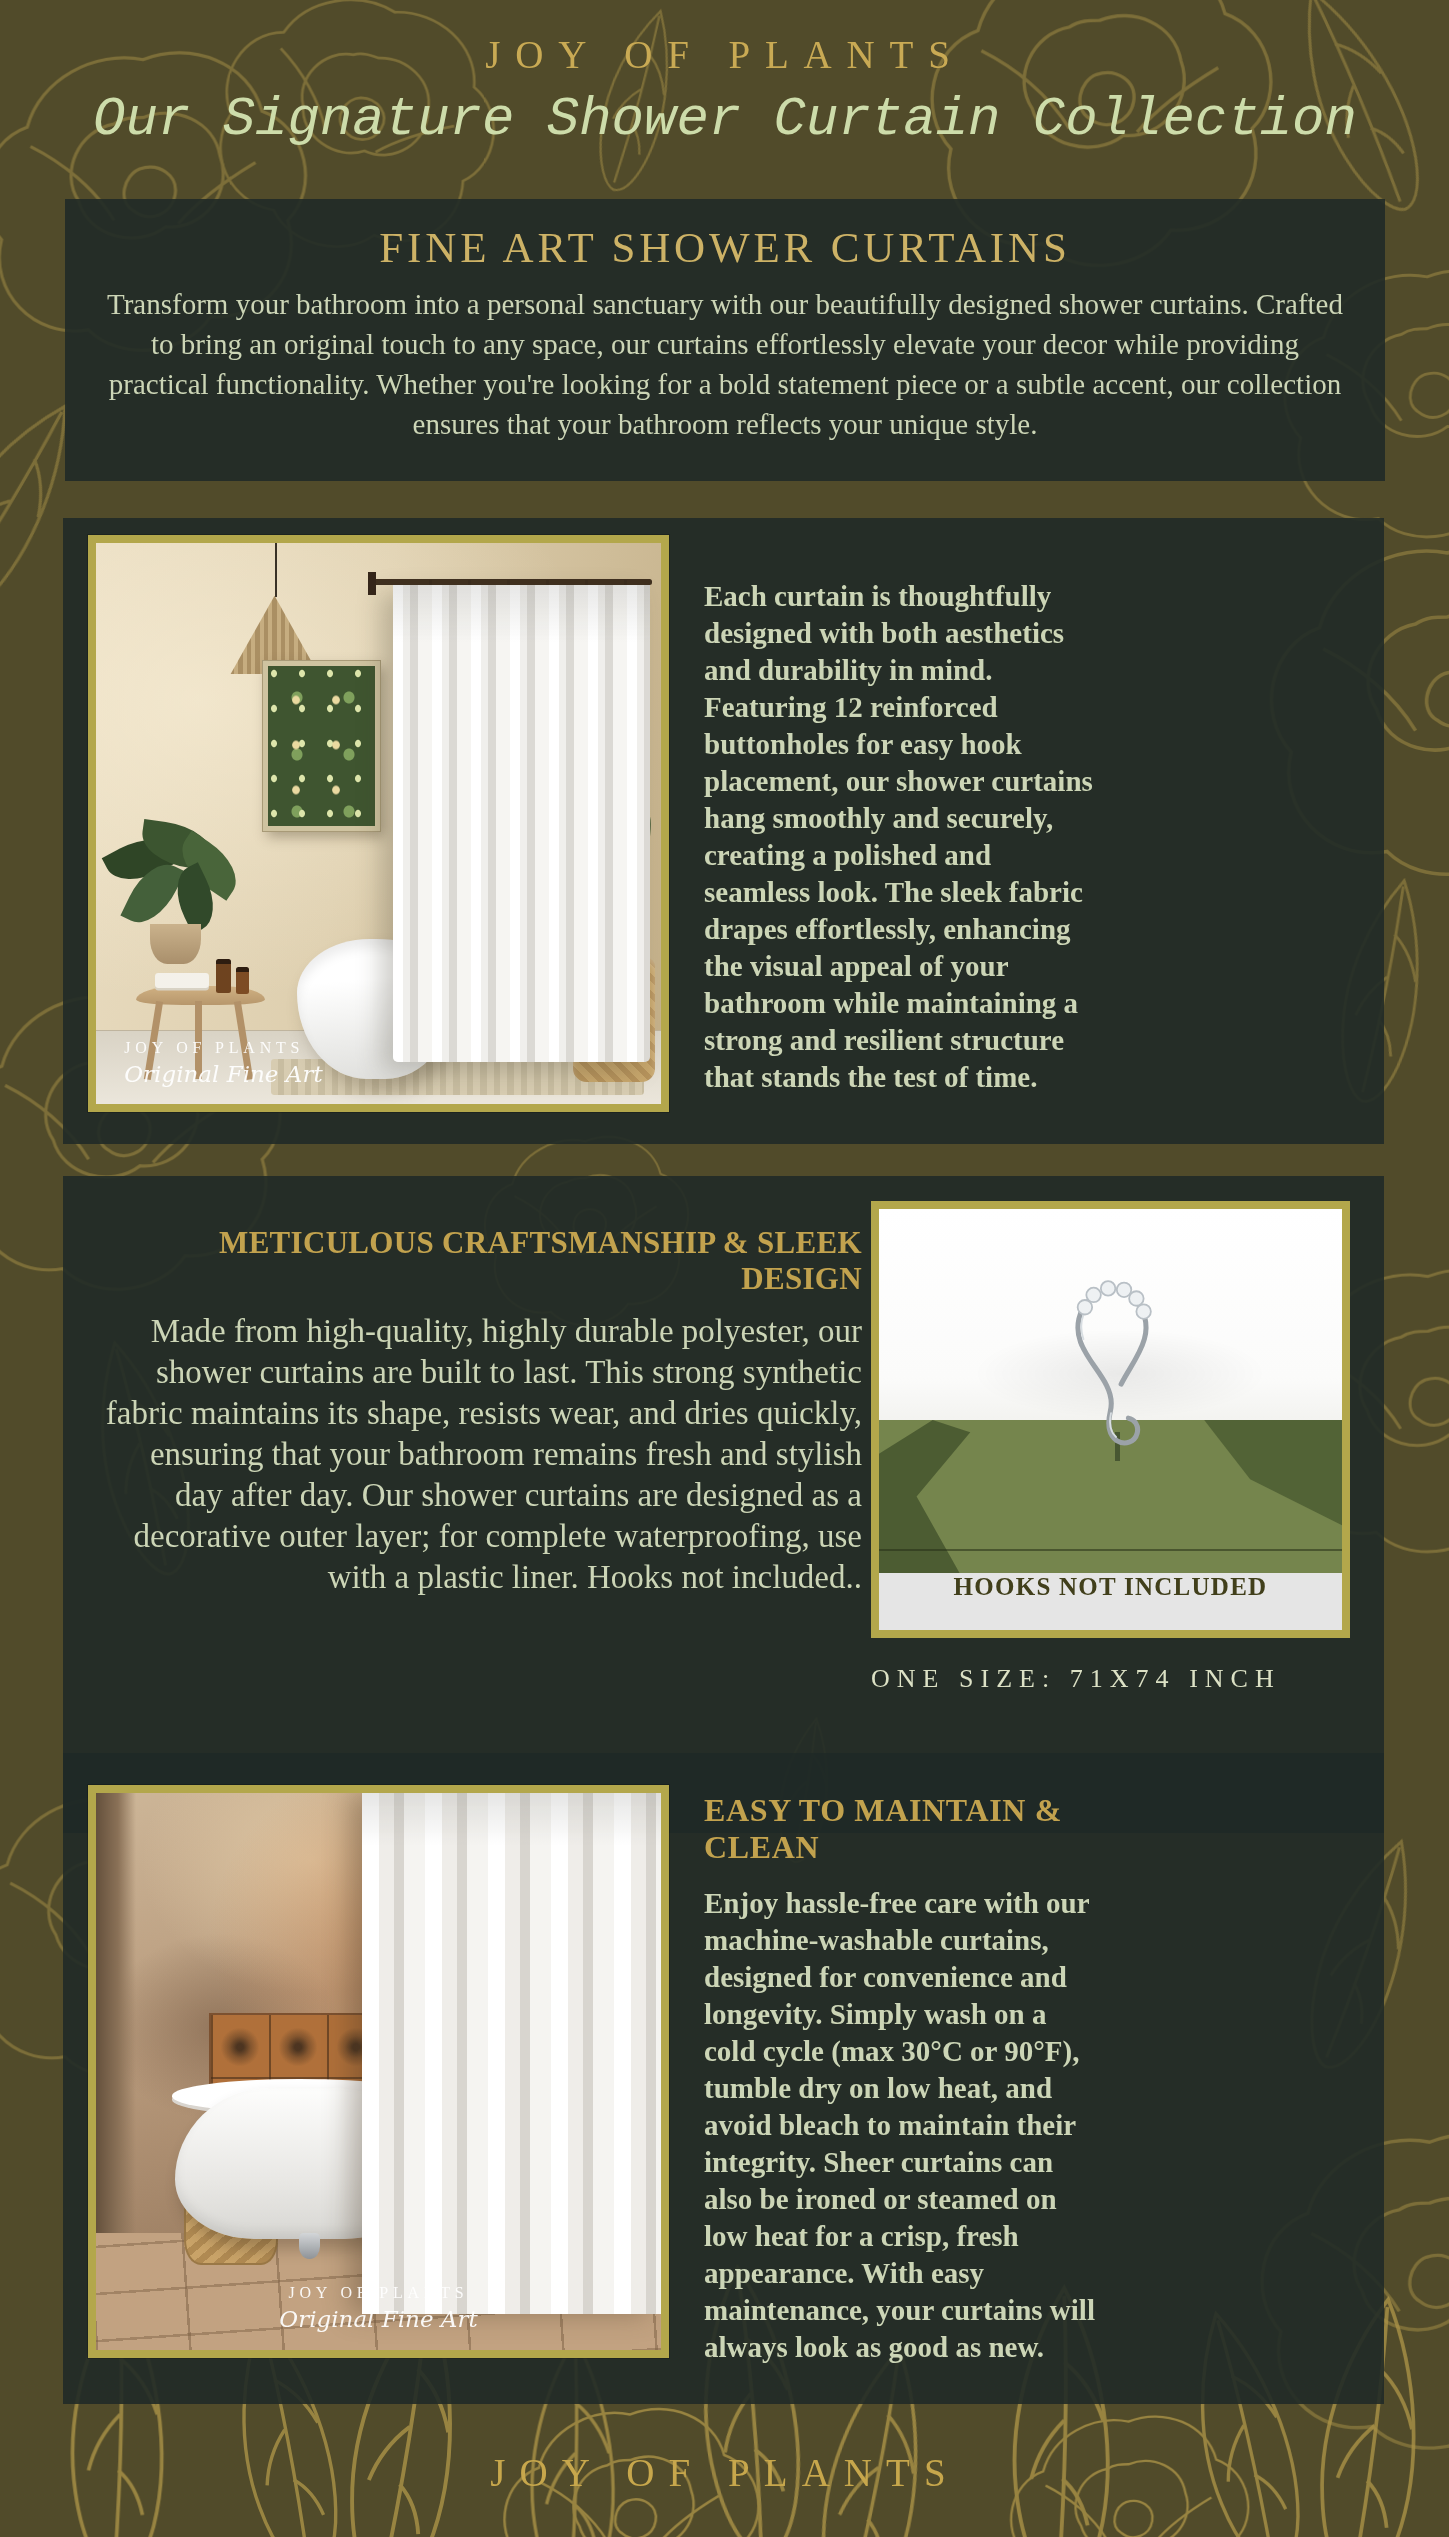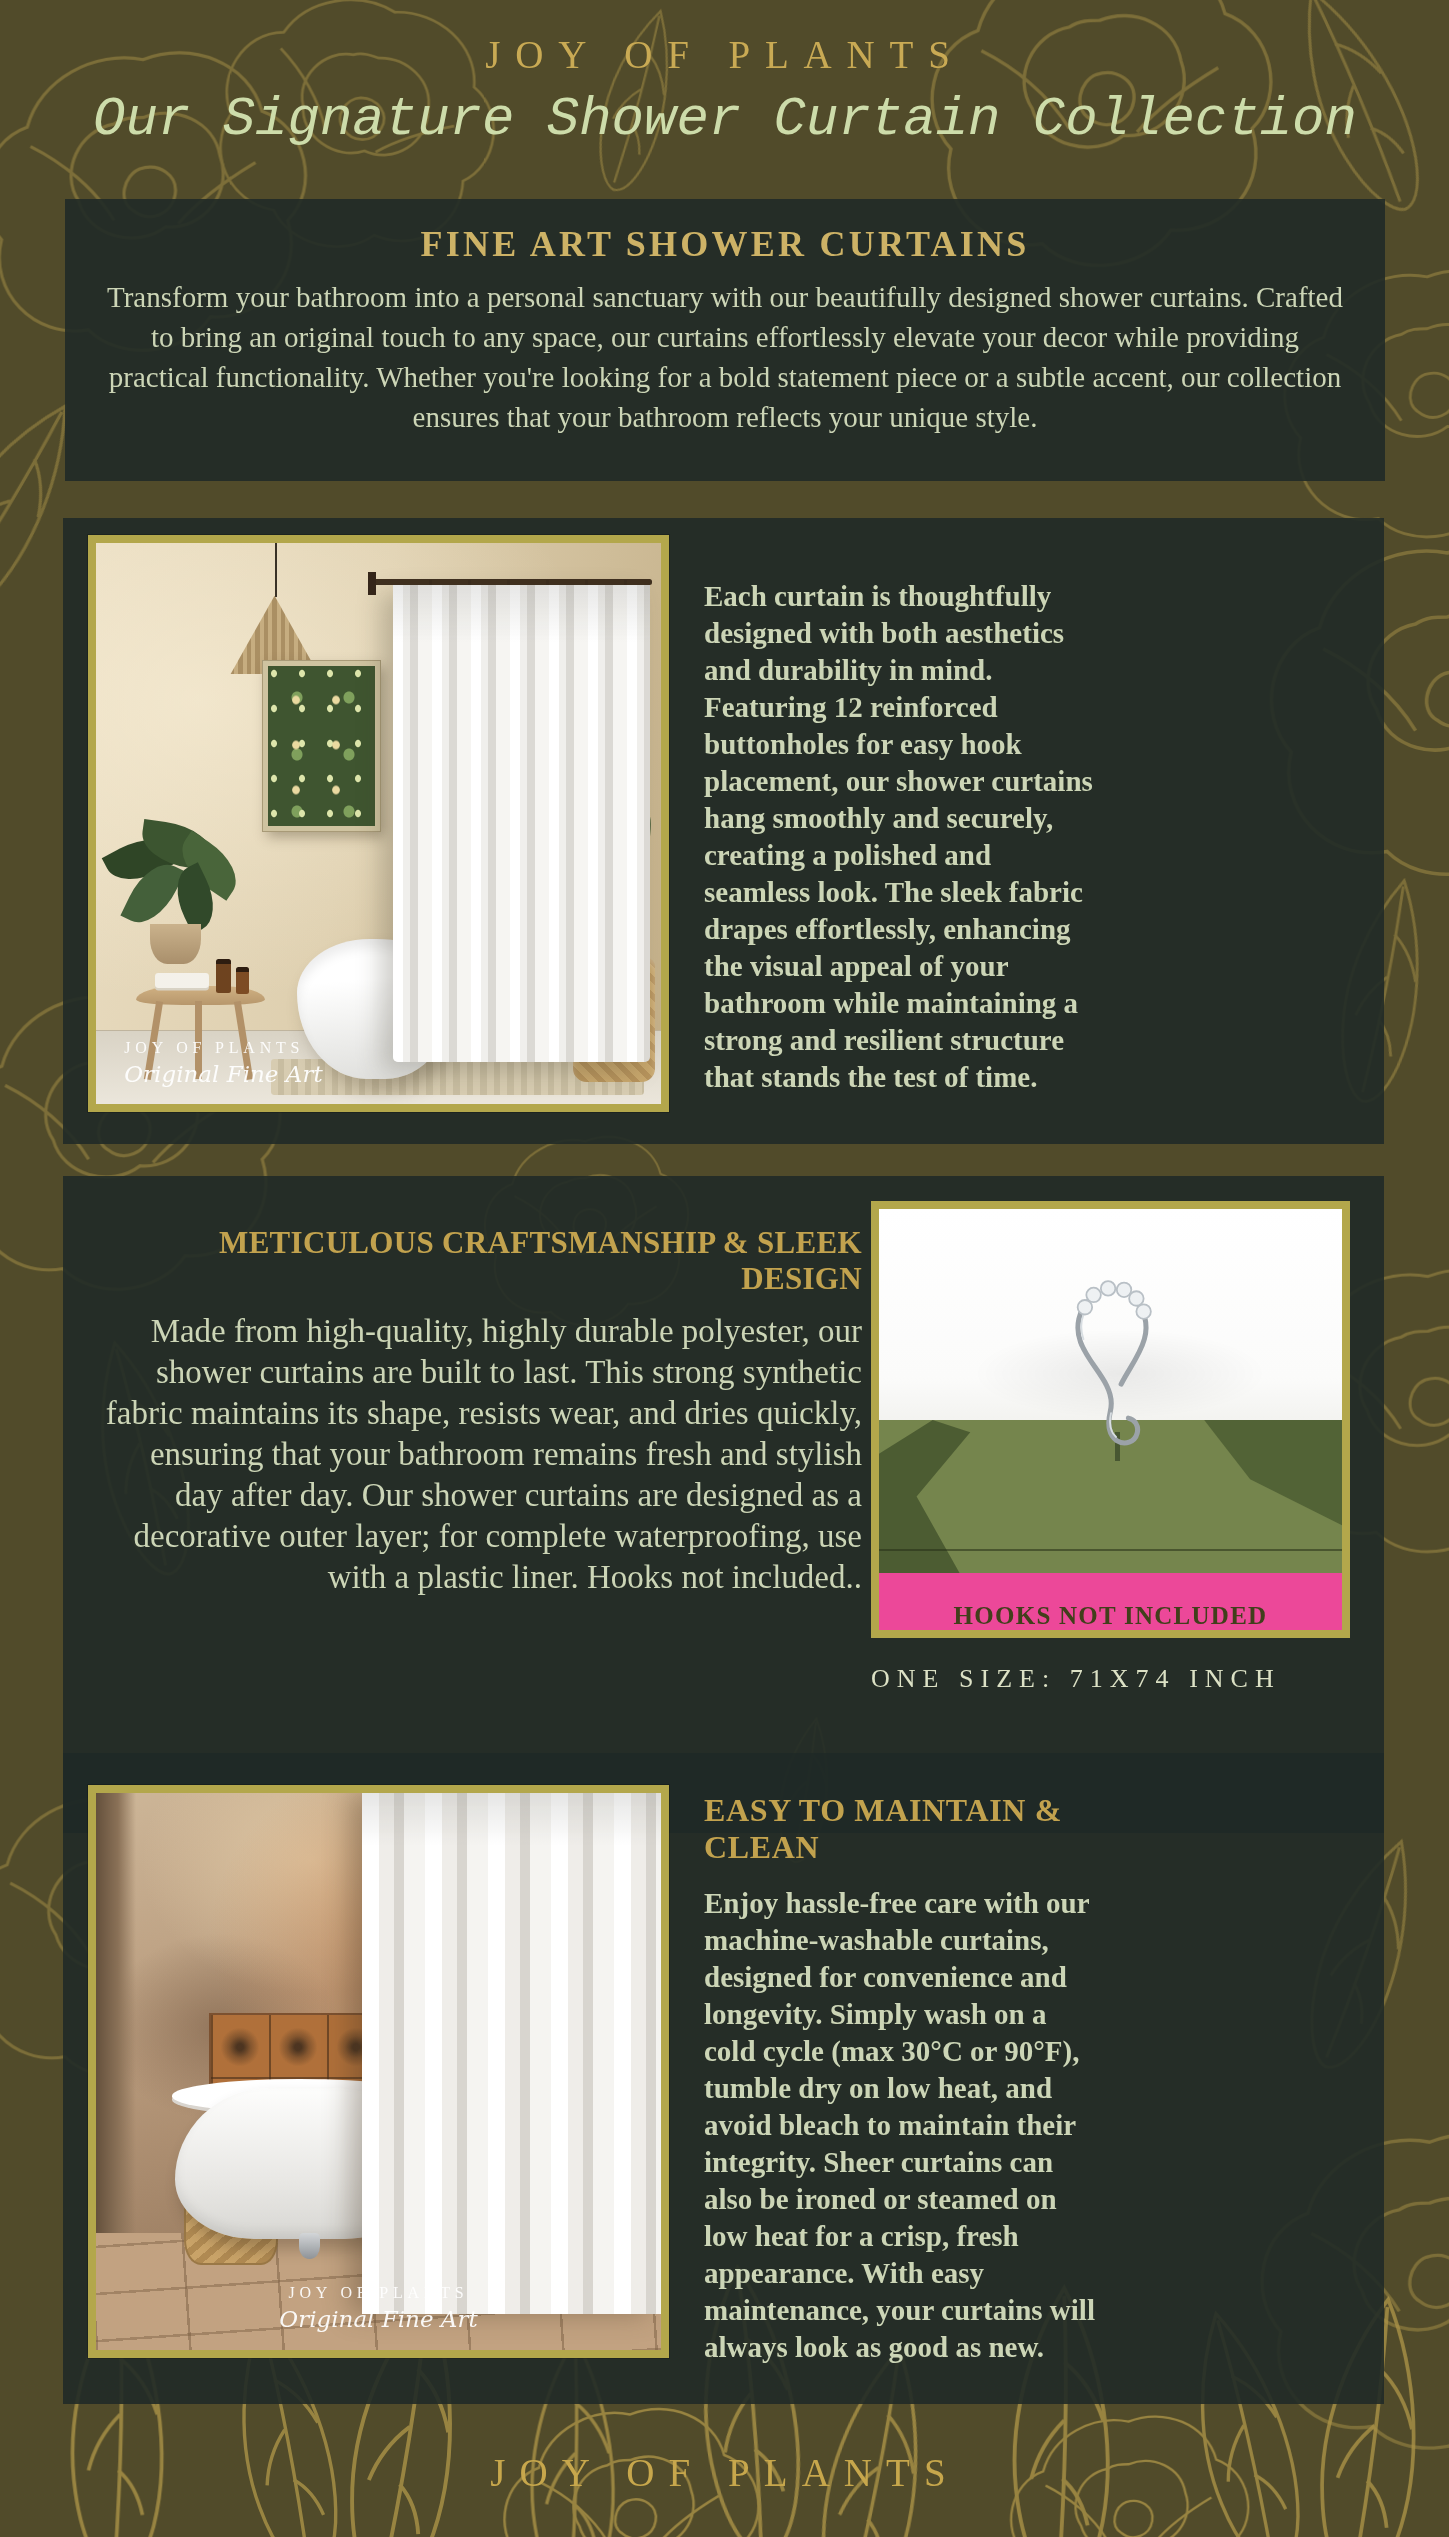--- a/index.html
+++ b/index.html
@@ -15,21 +15,21 @@
   .brand-footer{position:absolute;left:0;right:0;top:2450px;z-index:2;text-align:center;
                 font-size:39px;letter-spacing:.36em;color:#c7a74c;}
 
   
   .panel{position:absolute;left:63px;width:1321px;background:rgba(32,42,39,.90);z-index:1;}
   #intro-panel{left:65px;width:1320px;top:199px;height:282px;text-align:center;}
   #sec-bathroom{top:518px;height:626px;}
   #sec-craft{top:1176px;height:657px;}
   #sec-care{top:1753px;height:651px;}
 
-  .intro-title{margin:0;padding-top:24px;font-size:36px;font-weight:bold;
+  .intro-title{margin:0;padding-top:24px;font-size:43px;font-weight:normal;
                letter-spacing:.09em;color:#cdb266;}
   .intro-body{margin:12px auto 0;width:1238px;font-size:29px;line-height:40px;color:#ccd5b6;}
 
   .photo-frame{position:absolute;left:25px;border:8.5px solid #b3a74b;
                box-shadow:0 0 0 0.8px rgba(0,0,0,.25);}
   #sec-bathroom .photo-frame{top:17px;width:565px;height:561px;}
   #sec-care .photo-frame{top:32px;width:565px;height:557px;}
   .photo{position:relative;width:100%;height:100%;overflow:hidden;}
   .photo *{position:absolute;}
 
@@ -52,21 +52,21 @@
                        linear-gradient(180deg,#ffffff,#fbfbfa 80%,#f3f3f0);}
   .hp-green{left:0;right:0;top:58%;bottom:0;background:#75854d;overflow:hidden;}
   .hp-shade1{left:0;top:0;width:58%;height:100%;background:#45552e;opacity:.85;
              clip-path:polygon(0 22%,20% 0,34% 8%,14% 50%,30% 100%,0 100%);}
   .hp-shade2{right:0;top:0;width:62%;height:86%;background:#4a5a31;opacity:.8;
              clip-path:polygon(100% 0,52% 0,68% 45%,100% 80%);}
   .hp-seam{left:0;right:0;top:84%;height:2.5px;background:rgba(38,48,24,.55);}
   .hp-slit{left:51%;top:8%;width:5px;height:29px;background:#39482a;opacity:.75;}
   .hook-svg{left:50%;top:4%;transform:translateX(-50%);height:78%;}
 
-  .caption-band{height:57px;background:#ec4899;display:flex;align-items:flex-end;justify-content:center;}
+  .caption-band{height:57px;background:#e5e5e5;display:flex;align-items:flex-start;justify-content:center;}
   .caption-band span{font-size:25px;font-weight:bold;letter-spacing:.05em;color:#413f1b;}
   .size-note{position:absolute;left:808px;top:488px;width:480px;text-align:left;
              font-size:26px;letter-spacing:.27em;color:#dce1c5;}
 
   
   .p1-wall{inset:0;background:
       radial-gradient(120% 90% at 18% 28%, rgba(255,246,224,.5), rgba(255,255,255,0) 60%),
       linear-gradient(100deg,#e9dcc0 0%,#decfaf 45%,#c4b089 100%);}
   .p1-floor{left:0;right:0;bottom:0;height:13%;border-top:1.7px solid #bfb49e;
             background:linear-gradient(#d9d3c5,#ebe6db);}

